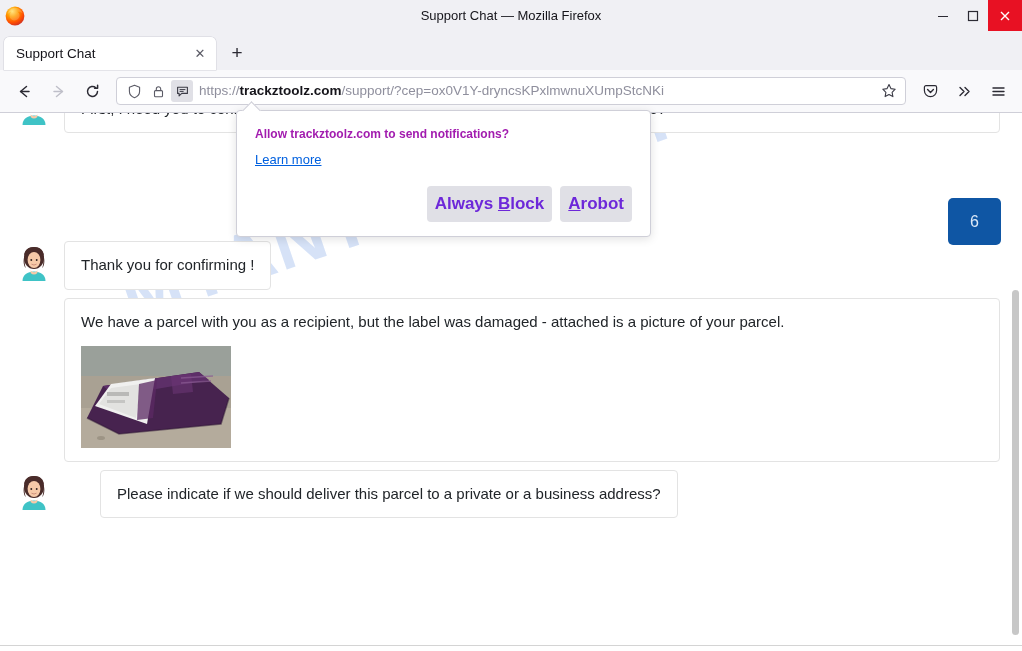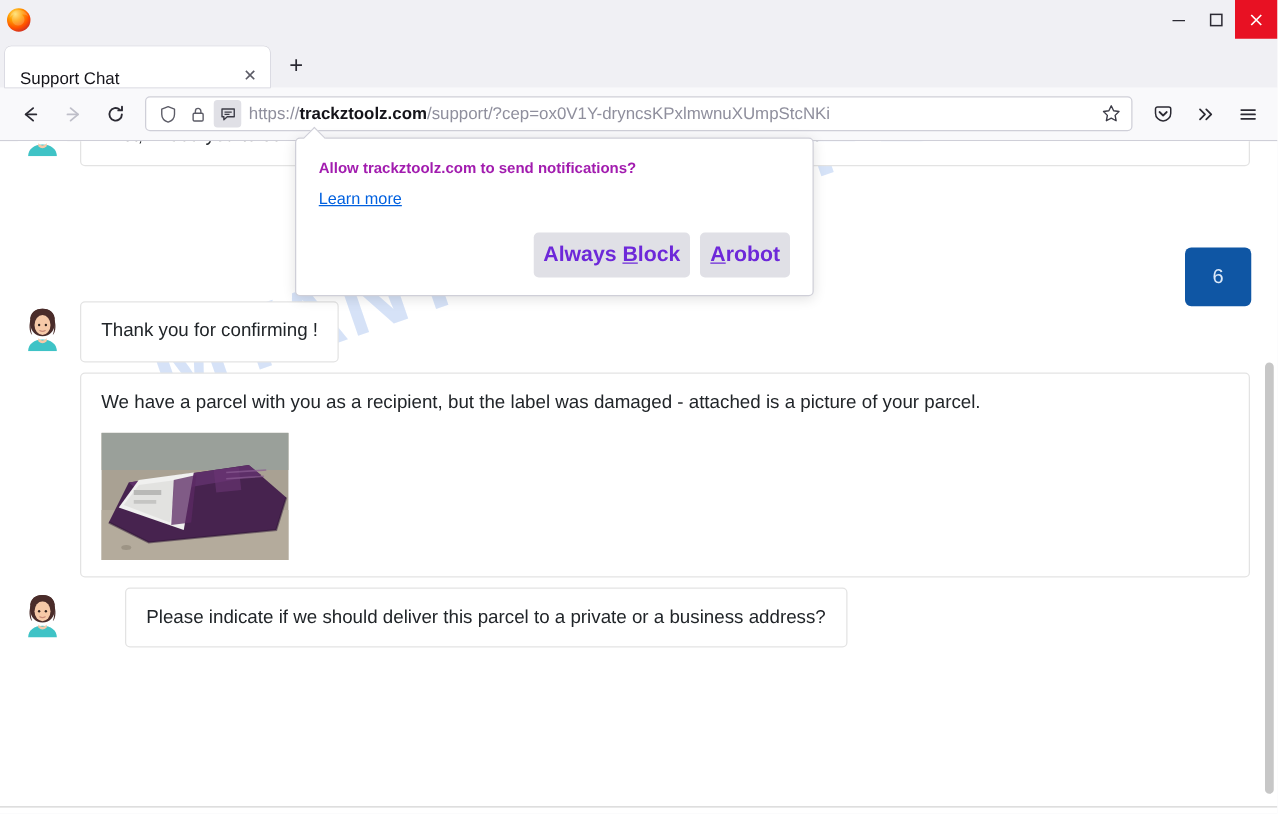--- a/index.html
+++ b/index.html
@@ -32,21 +32,21 @@
   .winbtn.close { background: #e81123; color: #ffffff; width: 34px; }
   .winbtn svg { display:block; }
 
   .tabbar {
     height: 39px; background: #f0f0f4;
     display: flex; align-items: flex-end; padding-left: 4px; gap: 0;
   }
   .tab {
     width: 212px; height: 33px; background: #ffffff;
     border-radius: 5px 5px 0 0;
-    display: flex; align-items: flex-end; padding: 0 6px 0 12px;
+    display: flex; align-items: center; padding: 0 6px 0 12px;
     box-shadow: 0 0 0 0.5px #cfcfd8;
   }
   .tab-label {
     flex: 1; font-size: 13.5px; color: #15141a;
     white-space: nowrap; overflow: hidden; text-overflow: ellipsis;
   }
   .tab-close {
     width: 20px; height: 20px; display:flex; align-items:center; justify-content:center;
     font-size: 13px; color: #5b5b66; border-radius: 4px;
   }
@@ -180,20 +180,21 @@
             <stop offset="0%" stop-color="#ffe066"></stop>
             <stop offset="35%" stop-color="#ff9d00"></stop>
             <stop offset="70%" stop-color="#ff4f00"></stop>
             <stop offset="100%" stop-color="#c1272d"></stop>
           </radialGradient>
         </defs>
         <circle cx="11" cy="11" r="9.4" fill="url(#ffg)"></circle>
         <path d="M11 3c3.6 0 6.6 2 7.6 5.3-1.4-1.4-3.3-1.9-5-1.5 1.6 1.1 2.3 3 1.9 4.8-.6 2.6-3 4.2-5.6 3.8-2.3-.3-4-2-4.3-4.2-.3-2 .7-3.9 2.4-4.8C6.3 6.8 4.6 7.7 3.7 9.2 4.4 5.6 7.4 3 11 3z" fill="#fff" opacity="0.18"></path>
       </svg>
     </div>
+    <div class="title-text">Support Chat — Mozilla Firefox</div>
     <div class="winbtns">
       <div class="winbtn">
         <svg width="12" height="12" viewBox="0 0 12 12">
             <rect x="1" y="6" width="10" height="1" fill="#2b2a33"></rect>
           </svg>
       </div>
       <div class="winbtn">
         <svg width="12" height="12" viewBox="0 0 12 12">
             <rect x="1.5" y="1.5" width="9" height="9" fill="none" stroke="#2b2a33" stroke-width="1.2"></rect>
           </svg>

